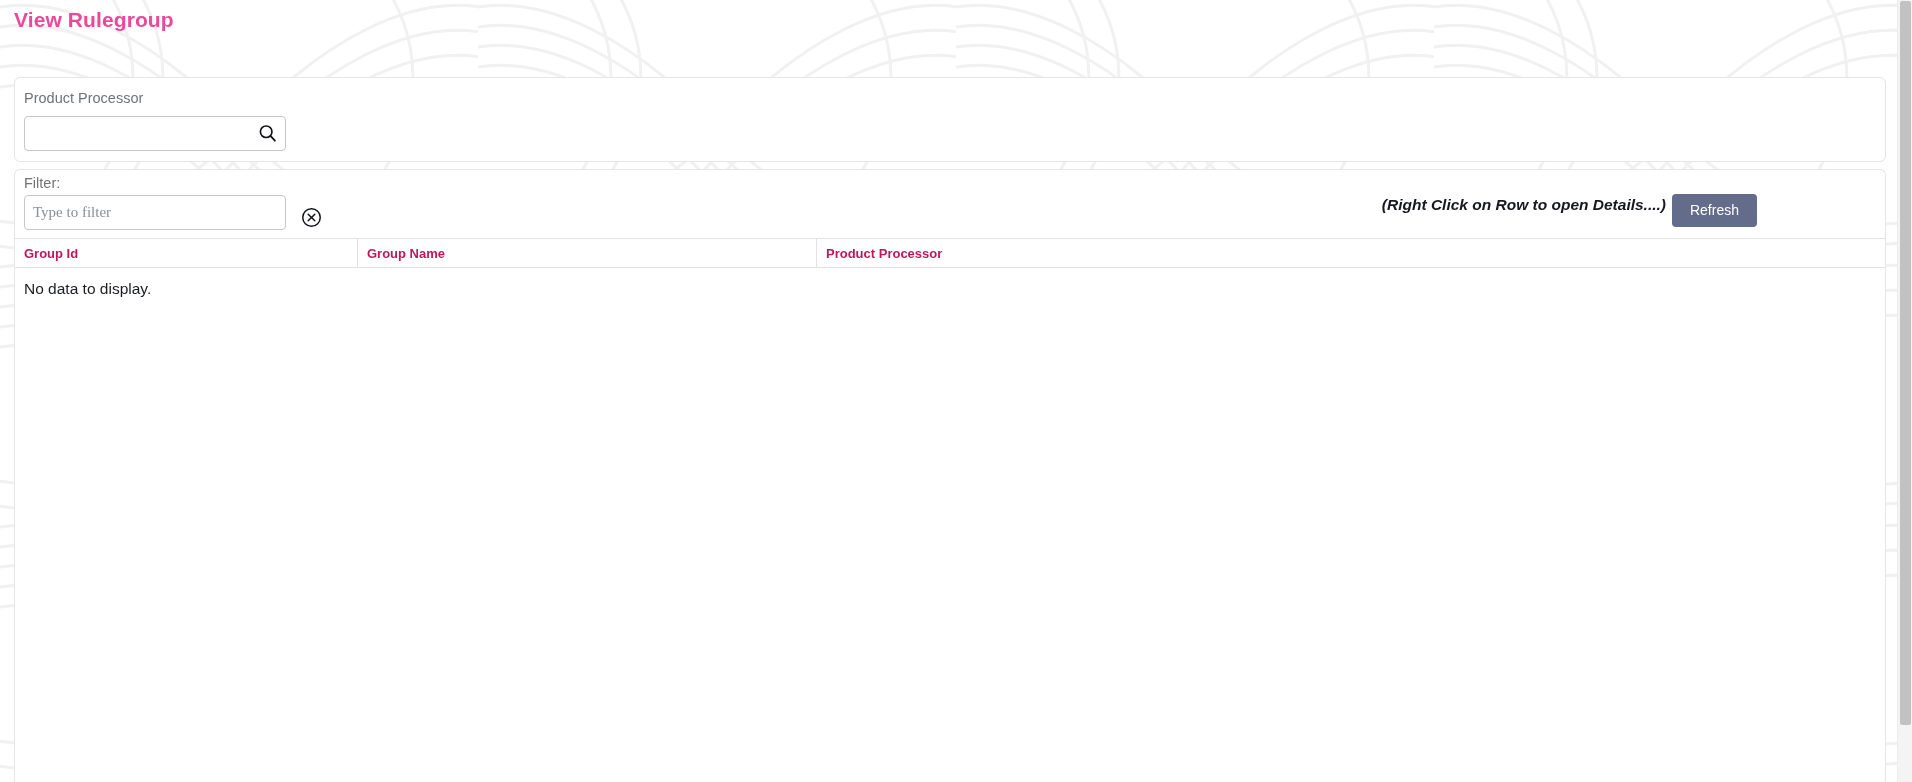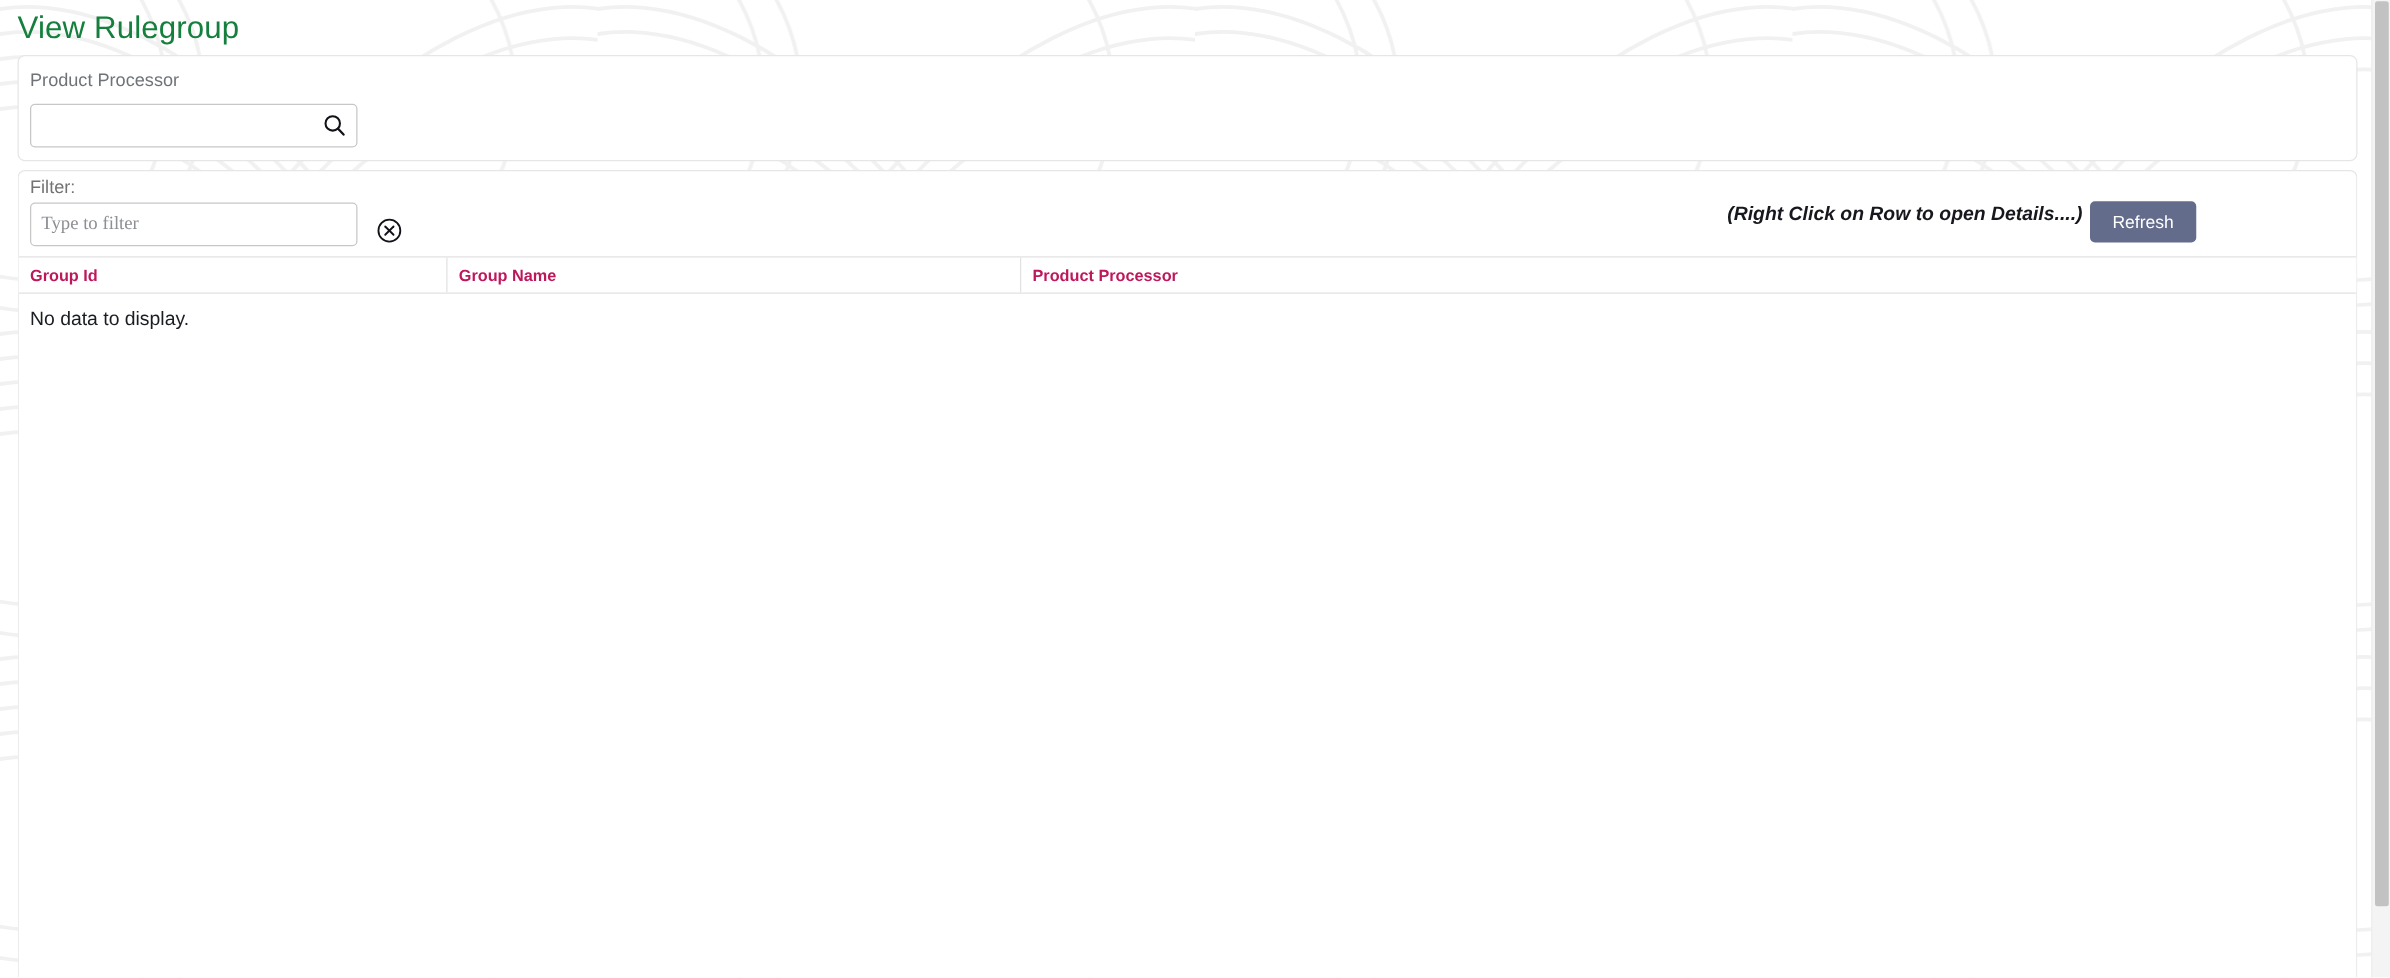--- a/index.html
+++ b/index.html
@@ -32,32 +32,33 @@
     z-index: 1;
     width: 1912px;
     height: 782px;
   }
 
   
   .page-title {
     position: absolute;
     left: 14px;
     top: 8px;
-    font-size: 25px;
-    font-weight: normal;
-    color: #15803d;
+    font-size: 21px;
+    font-weight: bold;
+    color: #ec4899;
     letter-spacing: 0.1px;
   }
 
   
   .panel {
     position: absolute;
     background: #ffffff;
     border: 1px solid #e6e6e6;
     border-radius: 6px;
+    margin-top: 33px;
   }
 
   #search-panel {
     left: 14px;
     top: 44px;
     width: 1872px;
     height: 85px;
   }
 
   #results-panel {

